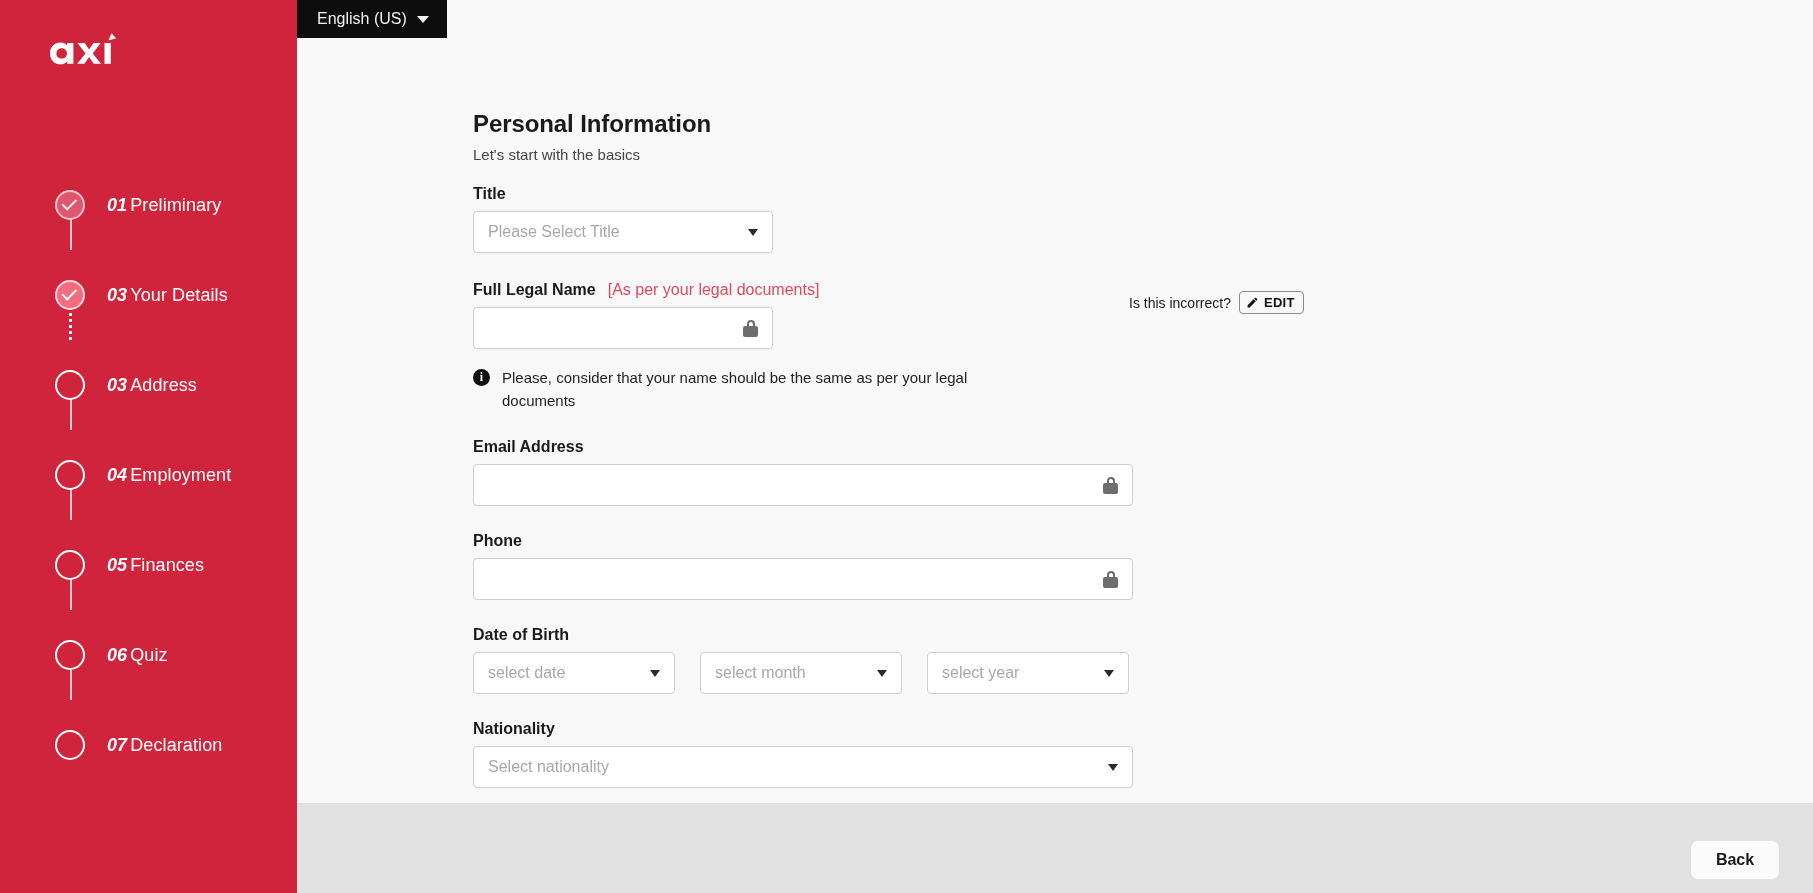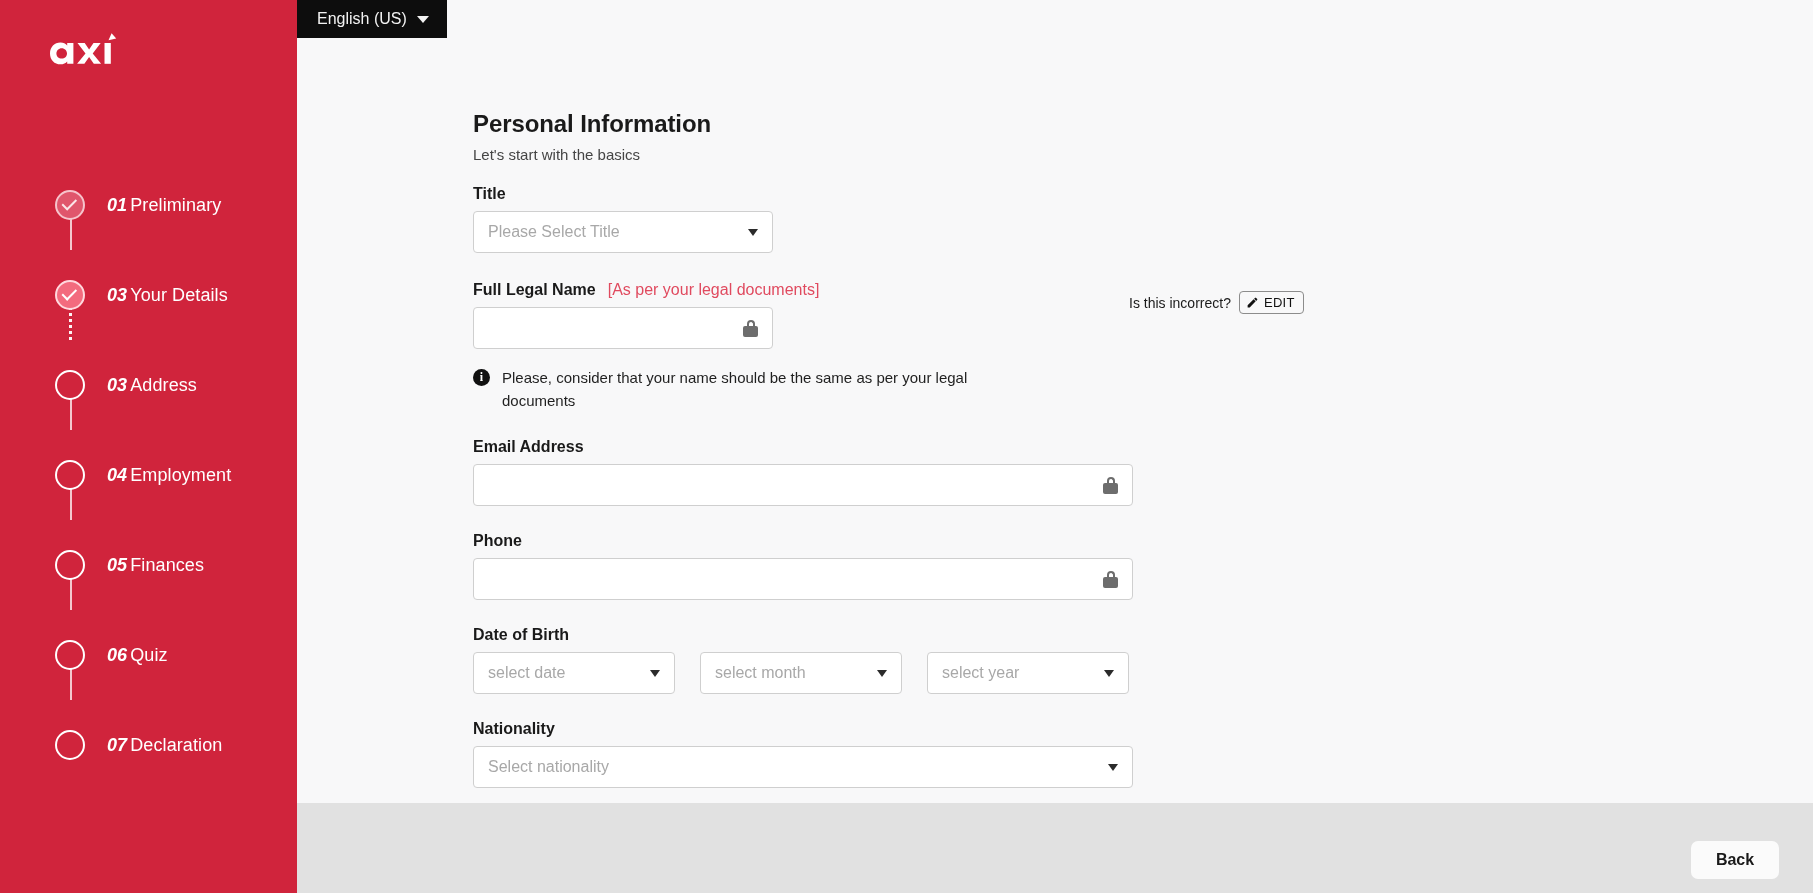--- a/index.html
+++ b/index.html
@@ -252,21 +252,21 @@
     align-items: center;
     gap: 5px;
     border: 1px solid #8c8c8c;
     border-radius: 4px;
     background: #f8f8f9;
     padding: 3px 8px 3px 6px;
     cursor: pointer;
   }
   .edit-btn .label {
     font-size: 13px;
-    font-weight: 400;
+    font-weight: 700;
     color: #111;
     letter-spacing: 0.3px;
   }
 
   .info-row {
     margin-top: 18px;
     display: flex;
     gap: 12px;
     max-width: 520px;
   }

